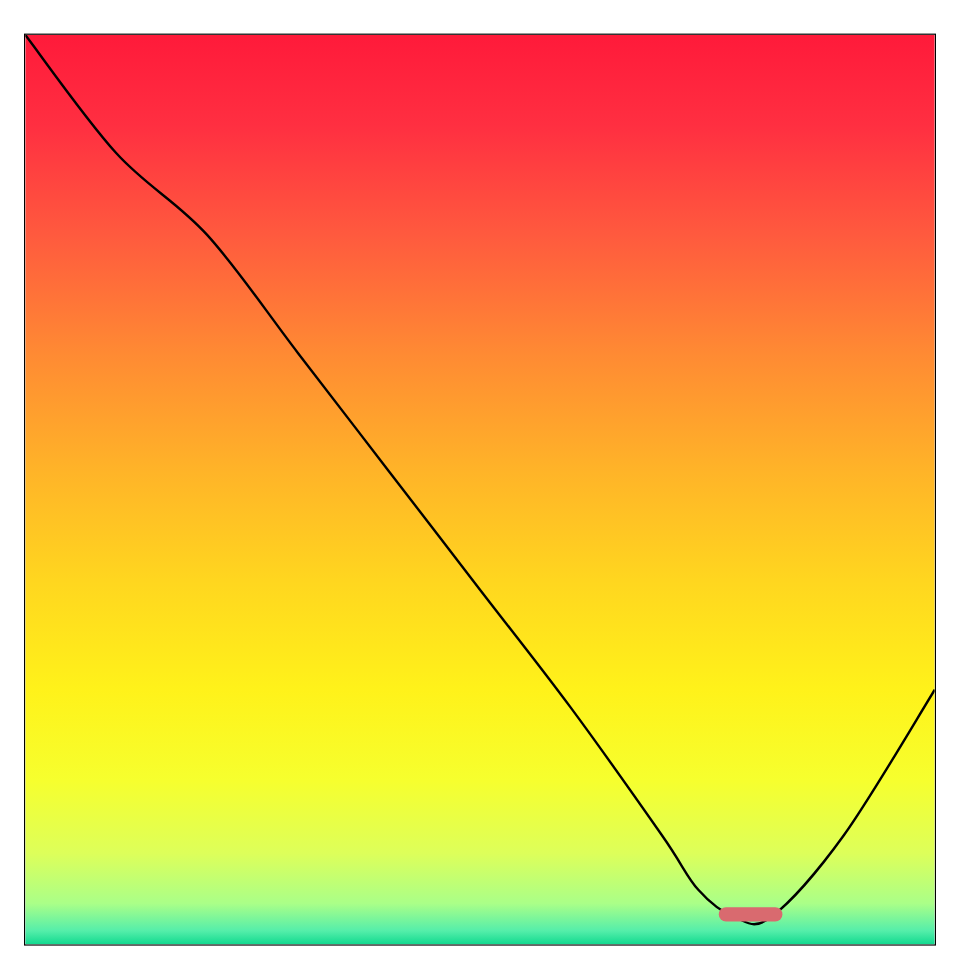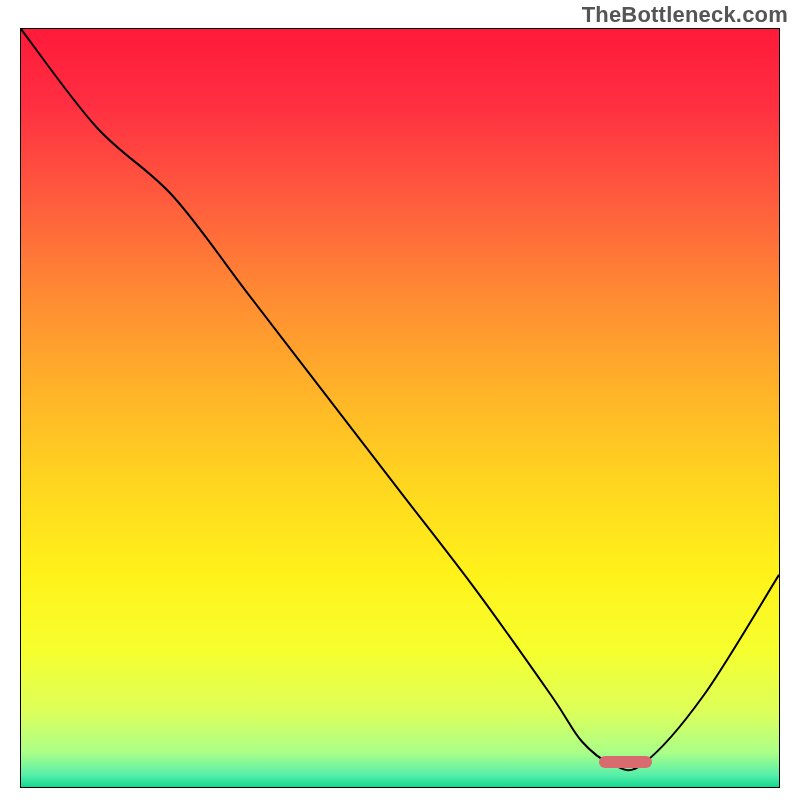--- a/index.html
+++ b/index.html
@@ -45,21 +45,20 @@
   .marker {
     position: absolute;
     background: #d96a6f;
     border-radius: 8px;
   }
 </style>
 </head>
 <body>
 <div class="container">
 
-  <div class="watermark">TheBottleneck.com</div>
 
   <div class="plot">
     <svg class="gradient" viewBox="0 0 760 760" preserveAspectRatio="none">
       <defs>
         <linearGradient id="bg" x1="0" y1="0" x2="0" y2="1">
             <stop offset="0%" stop-color="#ff1a3a"></stop>
             <stop offset="10%" stop-color="#ff2f41"></stop>
             <stop offset="22%" stop-color="#ff5a3e"></stop>
             <stop offset="35%" stop-color="#ff8a33"></stop>
             <stop offset="48%" stop-color="#ffb428"></stop>

